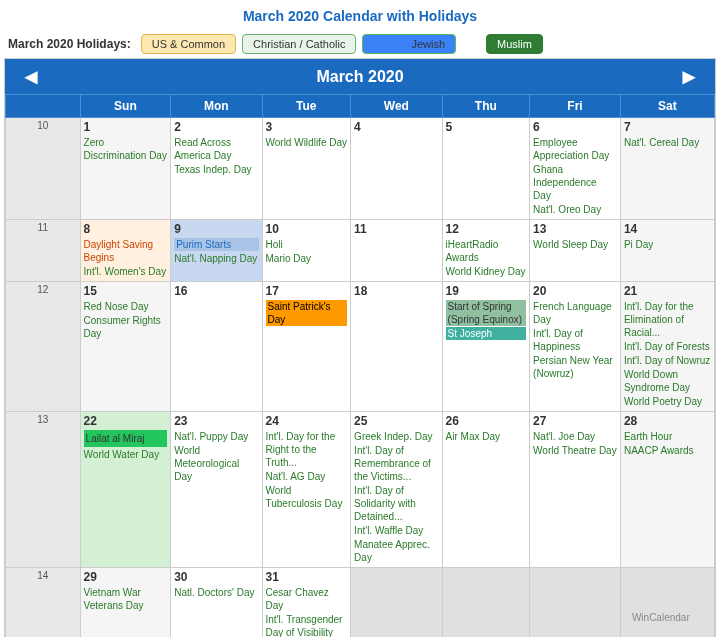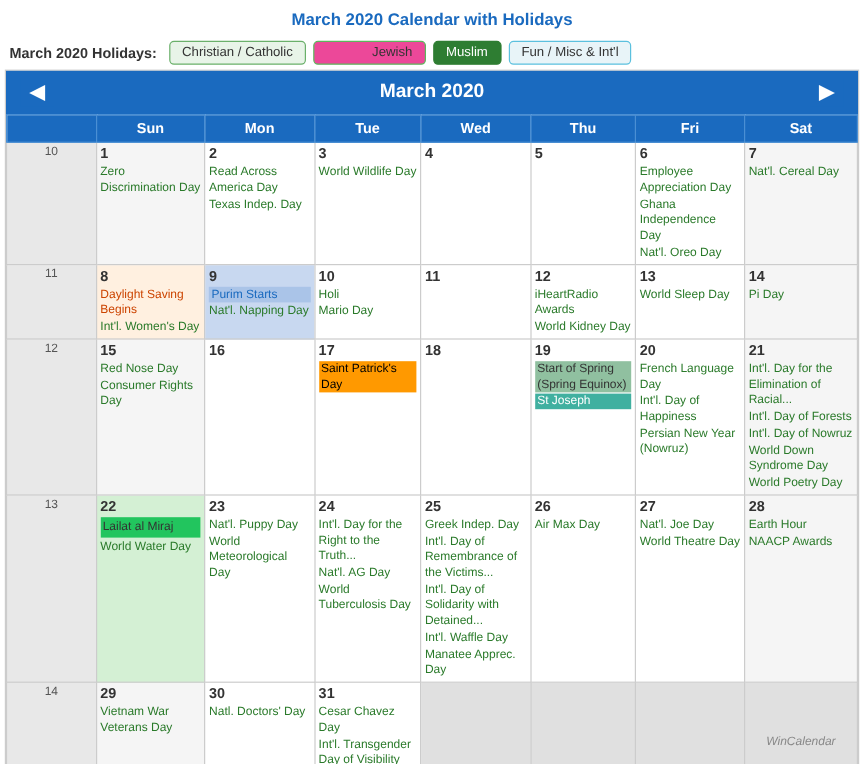--- a/index.html
+++ b/index.html
@@ -30,22 +30,22 @@
     
     .tag {
       padding: 3px 10px;
       border-radius: 4px;
       font-size: 11px;
       cursor: pointer;
       border: 1px solid #ccc;
     }
     .tag-us { background: #fde9b0; border-color: #e0b84a; color: #333; }
     .tag-christian { background: #e8f4e8; border-color: #6ab06a; color: #333; }
-    .tag-jewish { background: #ec4899; border-color: #5cb85c; color: #333; padding-left: 48px; }
-    .tag-muslim { background: #2e7d32; border-color: #2e7d32; color: #fff; }
+    .tag-jewish { background: #3b82f6; border-color: #5cb85c; color: #333; padding-left: 48px; }
+    .tag-muslim { background: #2e7d32; border-color: #2e7d32; color: #fff; margin-left: 24px; }
     .tag-fun { background: #e8f4f8; border-color: #5bc0de; color: #333; }
     
     .calendar-container {
       border: 1px solid #ccc;
       margin: 0 4px 4px;
     }
     
     .cal-header {
       background: #1a6abf;
       color: white;
@@ -140,24 +140,24 @@
     
     .empty-cell { background: #e0e0e0; }
   </style>
 </head>
 <body>
 
 <div class="page-title">March 2020 Calendar with Holidays</div>
 
 <div class="holidays-bar">
   <span class="holidays-label">March 2020 Holidays:</span>
+  <span class="tag tag-us">US &amp; Common</span>
   <span class="tag tag-christian">Christian / Catholic</span>
   <span class="tag tag-jewish">Jewish</span>
   <span class="tag tag-muslim">Muslim</span>
-  <span class="tag tag-fun">Fun / Misc &amp; Int'l</span>
 </div>
 
 <div class="calendar-container">
   <div class="cal-header">
     <button class="nav-arrow">◀</button>
     <span class="cal-header-title">March 2020</span>
     <button class="nav-arrow">▶</button>
   </div>
 
   <table class="cal-grid">
@@ -335,18 +335,18 @@
         </td>
         <td>
           <span class="day-num">31</span>
           <span class="event event-green">Cesar Chavez Day</span>
           <span class="event event-green">Int'l. Transgender Day of Visibility</span>
         </td>
         <td class="empty-cell"></td>
         <td class="empty-cell"></td>
         <td class="empty-cell"></td>
         <td class="empty-cell">
-          <div class="footer" style="text-align:center; margin-top:40px;font-style:italic;">WinCalendar</div>
+          <div class="footer" style="text-align:left; margin-top:40px;">WinCalendar</div>
         </td>
       </tr>
     </tbody>
   </table>
 </div>
 
 </body></html>

